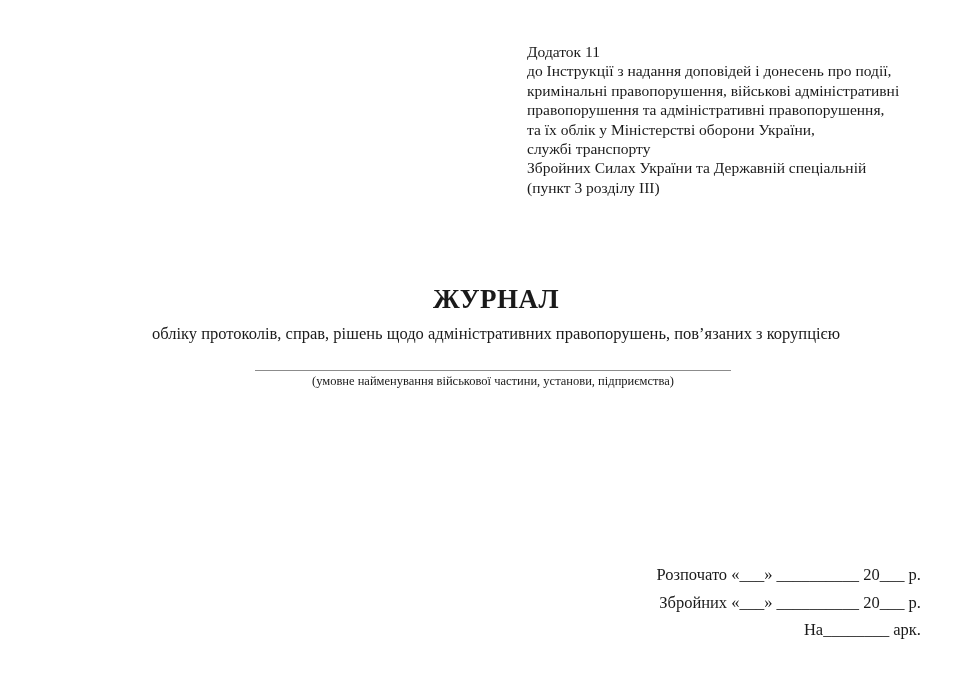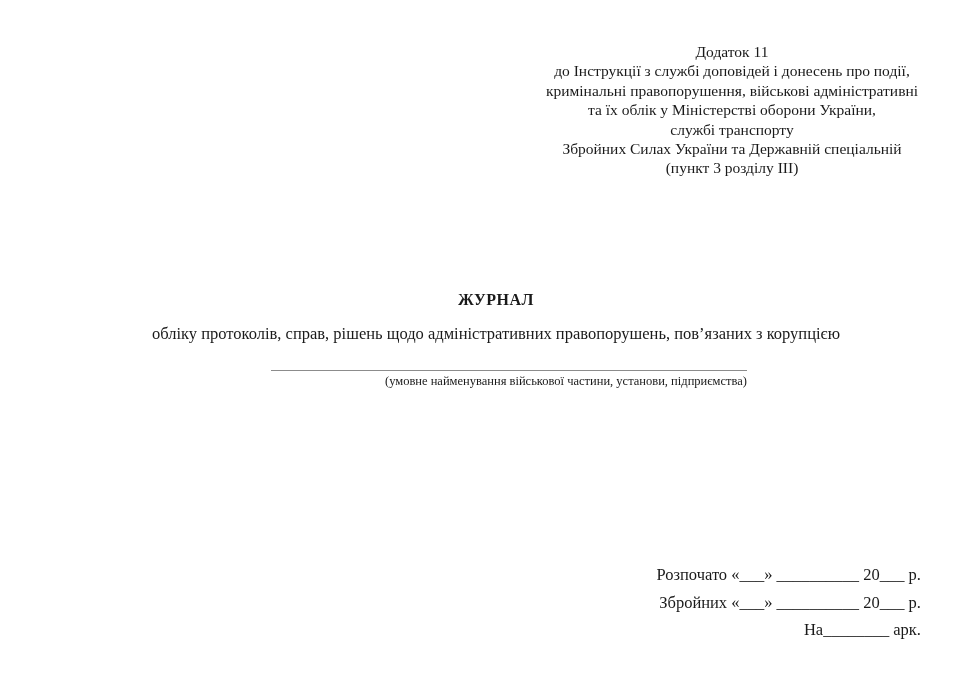--- a/index.html
+++ b/index.html
@@ -21,51 +21,50 @@
   .appendix-block {
     position: absolute;
     left: 527px;
     top: 42px;
     width: 410px;
     font-size: 15.5px;
     line-height: 19.4px;
   }
   .appendix-block .line {
     white-space: nowrap;
-    text-align: center;
   }
 
   
   .title-block {
     position: absolute;
     left: 22px;
     right: 0;
     top: 287px;
     text-align: center;
   }
   .journal-title {
-    font-size: 16px;
+    font-size: 27px;
     font-weight: bold;
     letter-spacing: 0.5px;
     line-height: 25px;
   }
   .journal-subtitle {
     font-size: 16.5px;
     line-height: 21px;
     margin-top: 11px;
     white-space: nowrap;
   }
 
   
   .unit-name-section {
     position: absolute;
-    left: 271px;
+    left: 255px;
     top: 370px;
     width: 476px;
-    text-align: right;
+    text-align: center;
   }
   .unit-name-rule {
     height: 0;
     border-top: 1px solid #8c8c8c;
   }
   .unit-name-caption {
     font-size: 12.5px;
     line-height: 15px;
     margin-top: 3px;
     white-space: nowrap;
@@ -84,22 +83,23 @@
   .footer-line.finished { top: 592px; }
   .footer-line.sheets   { top: 619px; }
 </style>
 </head>
 <body>
 
 <div class="page">
 
   <div class="appendix-block">
     <div class="line">Додаток 11</div>
-    <div class="line">до Інструкції з службі доповідей і донесень про події,</div>
+    <div class="line">до Інструкції з надання доповідей і донесень про події,</div>
     <div class="line">кримінальні правопорушення, військові адміністративні</div>
+    <div class="line">правопорушення та адміністративні правопорушення,</div>
     <div class="line">та їх облік у Міністерстві оборони України,</div>
     <div class="line">службі транспорту</div>
     <div class="line">Збройних Силах України та Державній спеціальній</div>
     <div class="line">(пункт 3 розділу ІІІ)</div>
   </div>
 
   <div class="title-block">
     <div class="journal-title">ЖУРНАЛ</div>
     <div class="journal-subtitle">обліку протоколів, справ, рішень щодо адміністративних правопорушень, пов’язаних з корупцією</div>
   </div>

